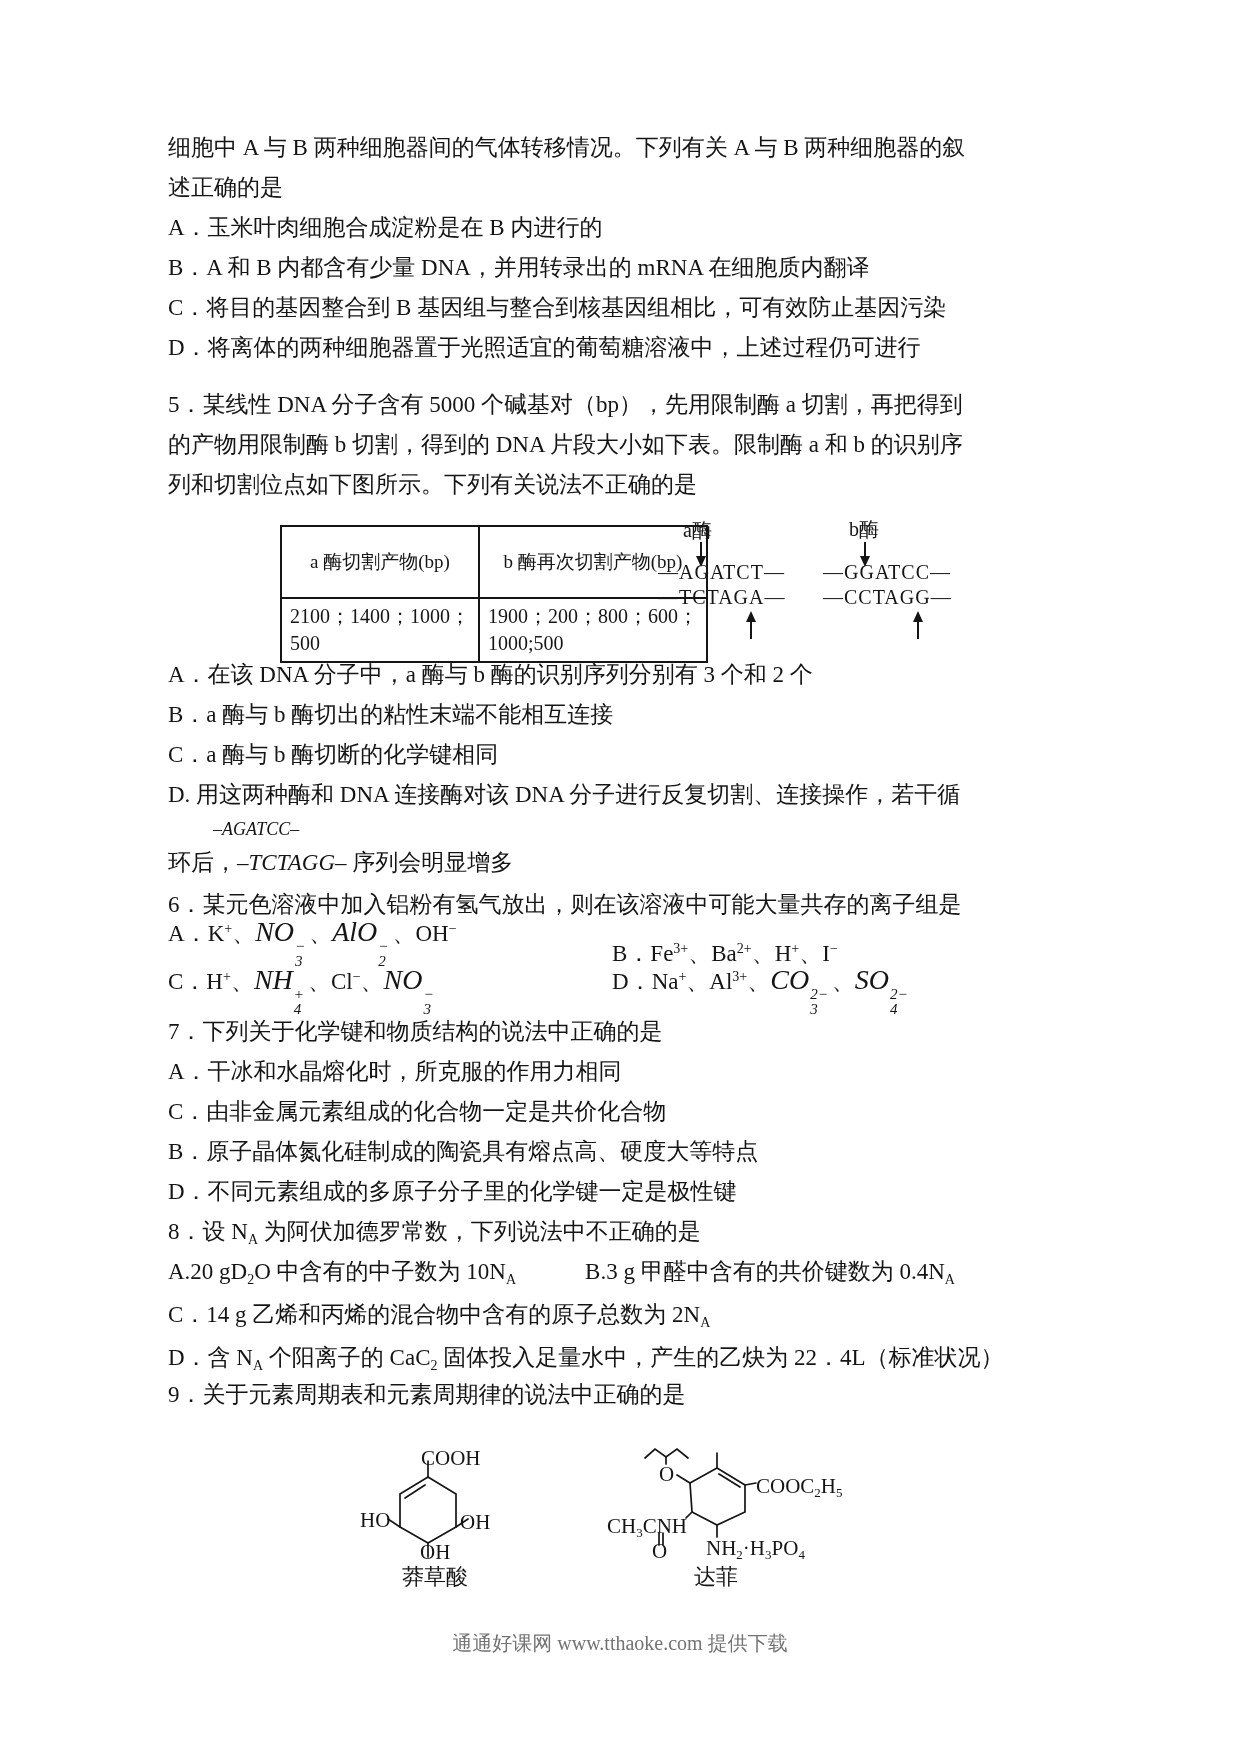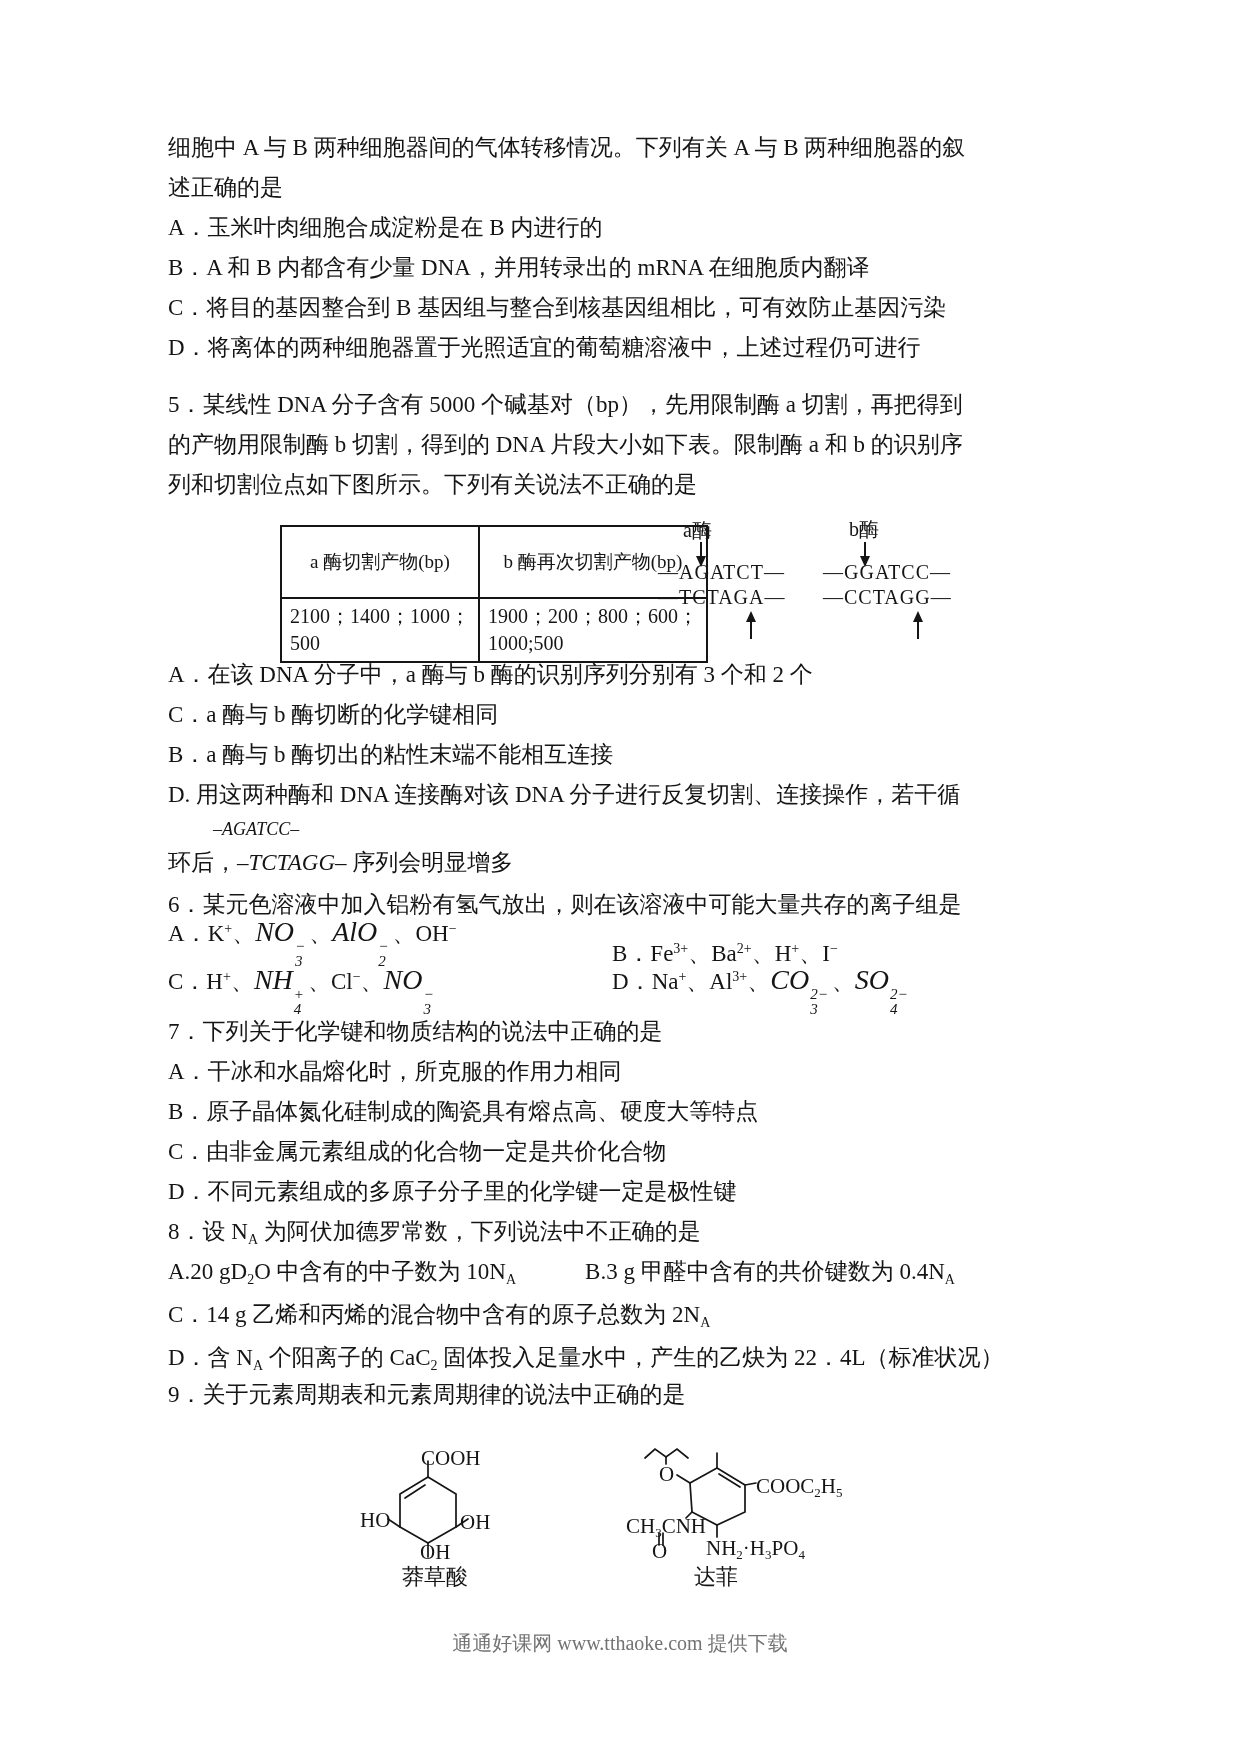--- a/index.html
+++ b/index.html
@@ -118,22 +118,22 @@
     <div class="arrbox" style="left:911px;top:106px">
       <svg width="14" height="28" viewBox="0 0 14 28">
         <polygon points="2,11 12,11 7,0" fill="#151515"></polygon>
         <line x1="7" y1="9" x2="7" y2="28" stroke="#151515" stroke-width="2"></line>
       </svg>
     </div>
   </div>
 
   <div class="blk" style="top:655px">
     <div class="line">A．在该 DNA 分子中，a 酶与 b 酶的识别序列分别有 3 个和 2 个</div>
+    <div class="line">B．a 酶与 b 酶切出的粘性末端不能相互连接</div>
     <div class="line">C．a 酶与 b 酶切断的化学键相同</div>
-    <div class="line">B．a 酶与 b 酶切出的粘性末端不能相互连接</div>
     <div class="line">D. 用这两种酶和 DNA 连接酶对该 DNA 分子进行反复切割、连接操作，若干循</div>
     <div class="seqline"><span class="it">–AGATCC–</span></div>
     <div class="line"><span>环后，</span><span class="it">–TCTAGG–</span><span> 序列会明显增多</span></div>
   </div>
 
   <div class="blk" style="top:885px">
     <div class="line">6．某元色溶液中加入铝粉有氢气放出，则在该溶液中可能大量共存的离子组是</div>
     <div class="optrow r1">
       <div class="optcell"><span>A．</span><span>K</span><sup>+</sup><span>、</span><span class="it big">NO</span><span class="stk">
             <span class="sp">−</span>
@@ -158,22 +158,22 @@
           </span><span>、</span><span class="it big">SO</span><span class="stk">
             <span class="sp">2−</span>
             <span class="sb">4</span>
           </span></div>
     </div>
   </div>
 
   <div class="blk" style="top:1012px">
     <div class="line">7．下列关于化学键和物质结构的说法中正确的是</div>
     <div class="line">A．干冰和水晶熔化时，所克服的作用力相同</div>
+    <div class="line">C．由非金属元素组成的化合物一定是共价化合物</div>
     <div class="line">B．原子晶体氮化硅制成的陶瓷具有熔点高、硬度大等特点</div>
-    <div class="line">C．由非金属元素组成的化合物一定是共价化合物</div>
     <div class="line">D．不同元素组成的多原子分子里的化学键一定是极性键</div>
   </div>
 
   <div class="blk" style="top:1212px">
     <div class="line"><span>8．设 N</span><sub>A</sub><span> 为阿伏加德罗常数，下列说法中不正确的是</span></div>
     <div class="line"><span>A.20 gD</span><sub>2</sub><span>O 中含有的中子数为 10N</span><sub>A</sub><span>　　　B.3 g 甲醛中含有的共价键数为 0.4N</span><sub>A</sub></div>
     <div class="lineC"><span>C．14 g 乙烯和丙烯的混合物中含有的原子总数为 2N</span><sub>A</sub></div>
     <div class="line"><span>D．含 N</span><sub>A</sub><span> 个阳离子的 CaC</span><sub>2</sub><span> 固体投入足量水中，产生的乙炔为 22．4L（标准状况）</span></div>
   </div>
 
@@ -205,21 +205,21 @@
       <line class="bond" x1="75" y1="43" x2="62" y2="35"></line>
       <polyline class="bond" points="30,18 40,9 51,17 62,9 73,18"></polyline>
       <line class="bond" x1="51" y1="17" x2="51" y2="24"></line>
       <line class="bond" x1="77" y1="72" x2="71" y2="78"></line>
       <line class="bond" x1="44" y1="93" x2="44" y2="105"></line>
       <line class="bond" x1="48" y1="93" x2="48" y2="105"></line>
       <line class="bond" x1="102" y1="85" x2="102" y2="97"></line>
     </svg>
     <div class="chem" style="left:659px;top:44px">O</div>
     <div class="chem" style="left:756px;top:56px"><span>COOC</span><sub>2</sub><span>H</span><sub>5</sub></div>
-    <div class="chem" style="left:626px;top:96px"><span>CH</span><sub>3</sub><span>CNH</span></div>
+    <div class="chem" style="left:607px;top:96px"><span>CH</span><sub>3</sub><span>CNH</span></div>
     <div class="chem" style="left:652px;top:121px">O</div>
     <div class="chem" style="left:706px;top:118px"><span>NH</span><sub>2</sub><span>·H</span><sub>3</sub><span>PO</span><sub>4</sub></div>
     <div class="cap" style="left:694px;top:142px">达菲</div>
   </div>
 
   <div class="footer">通通好课网  www.tthaoke.com  提供下载</div>
 
 </div>
 
 </body></html>

